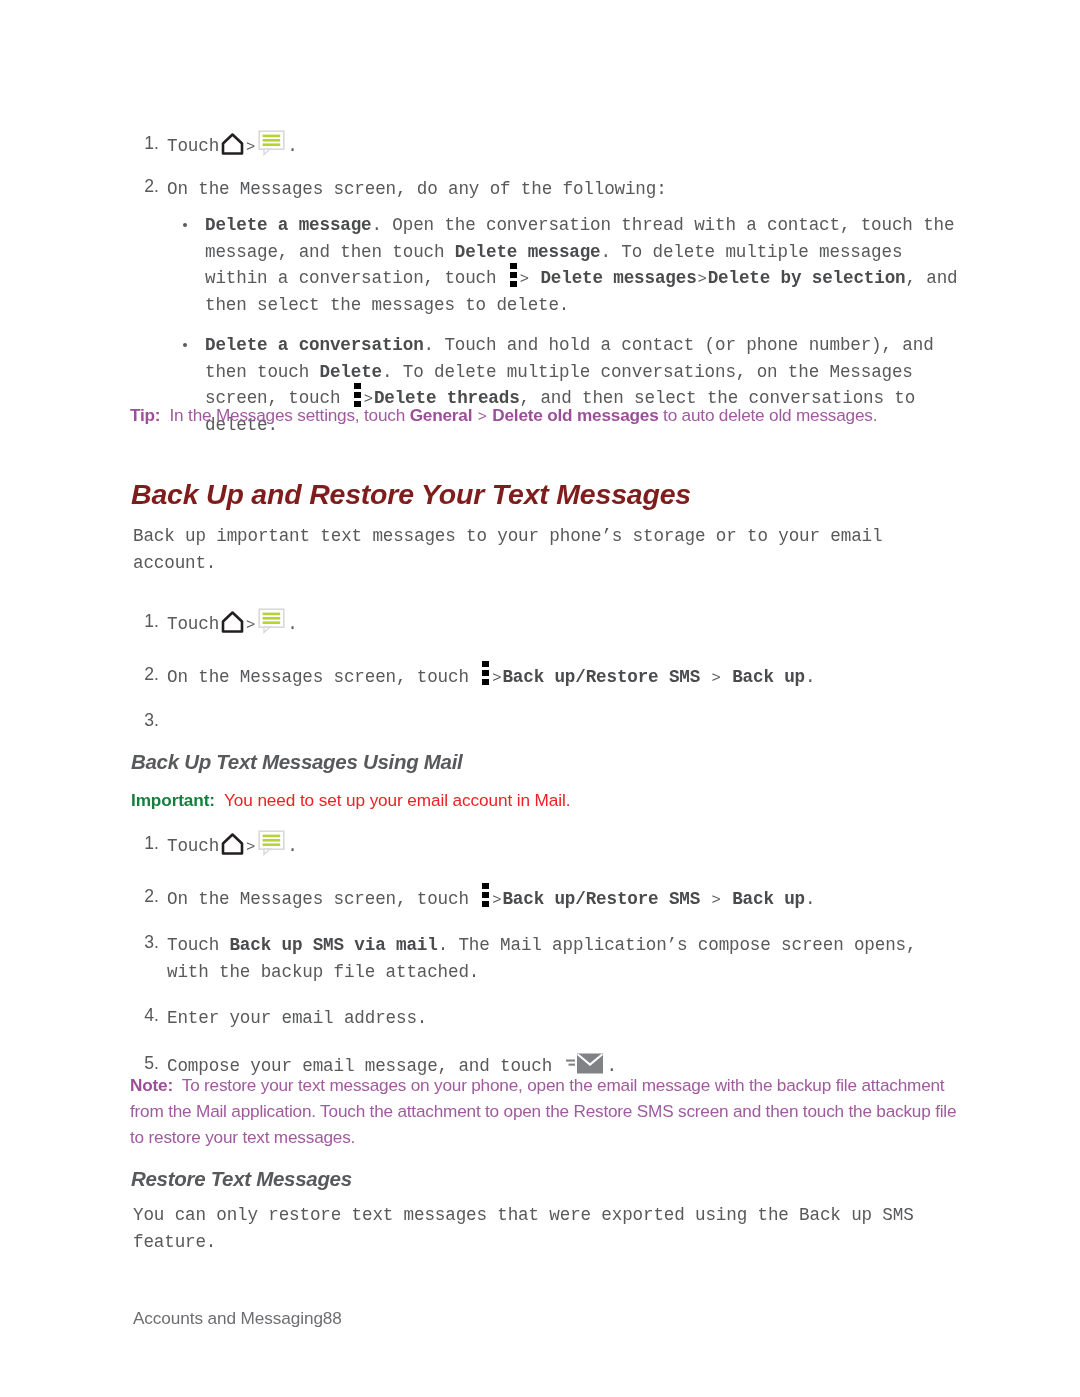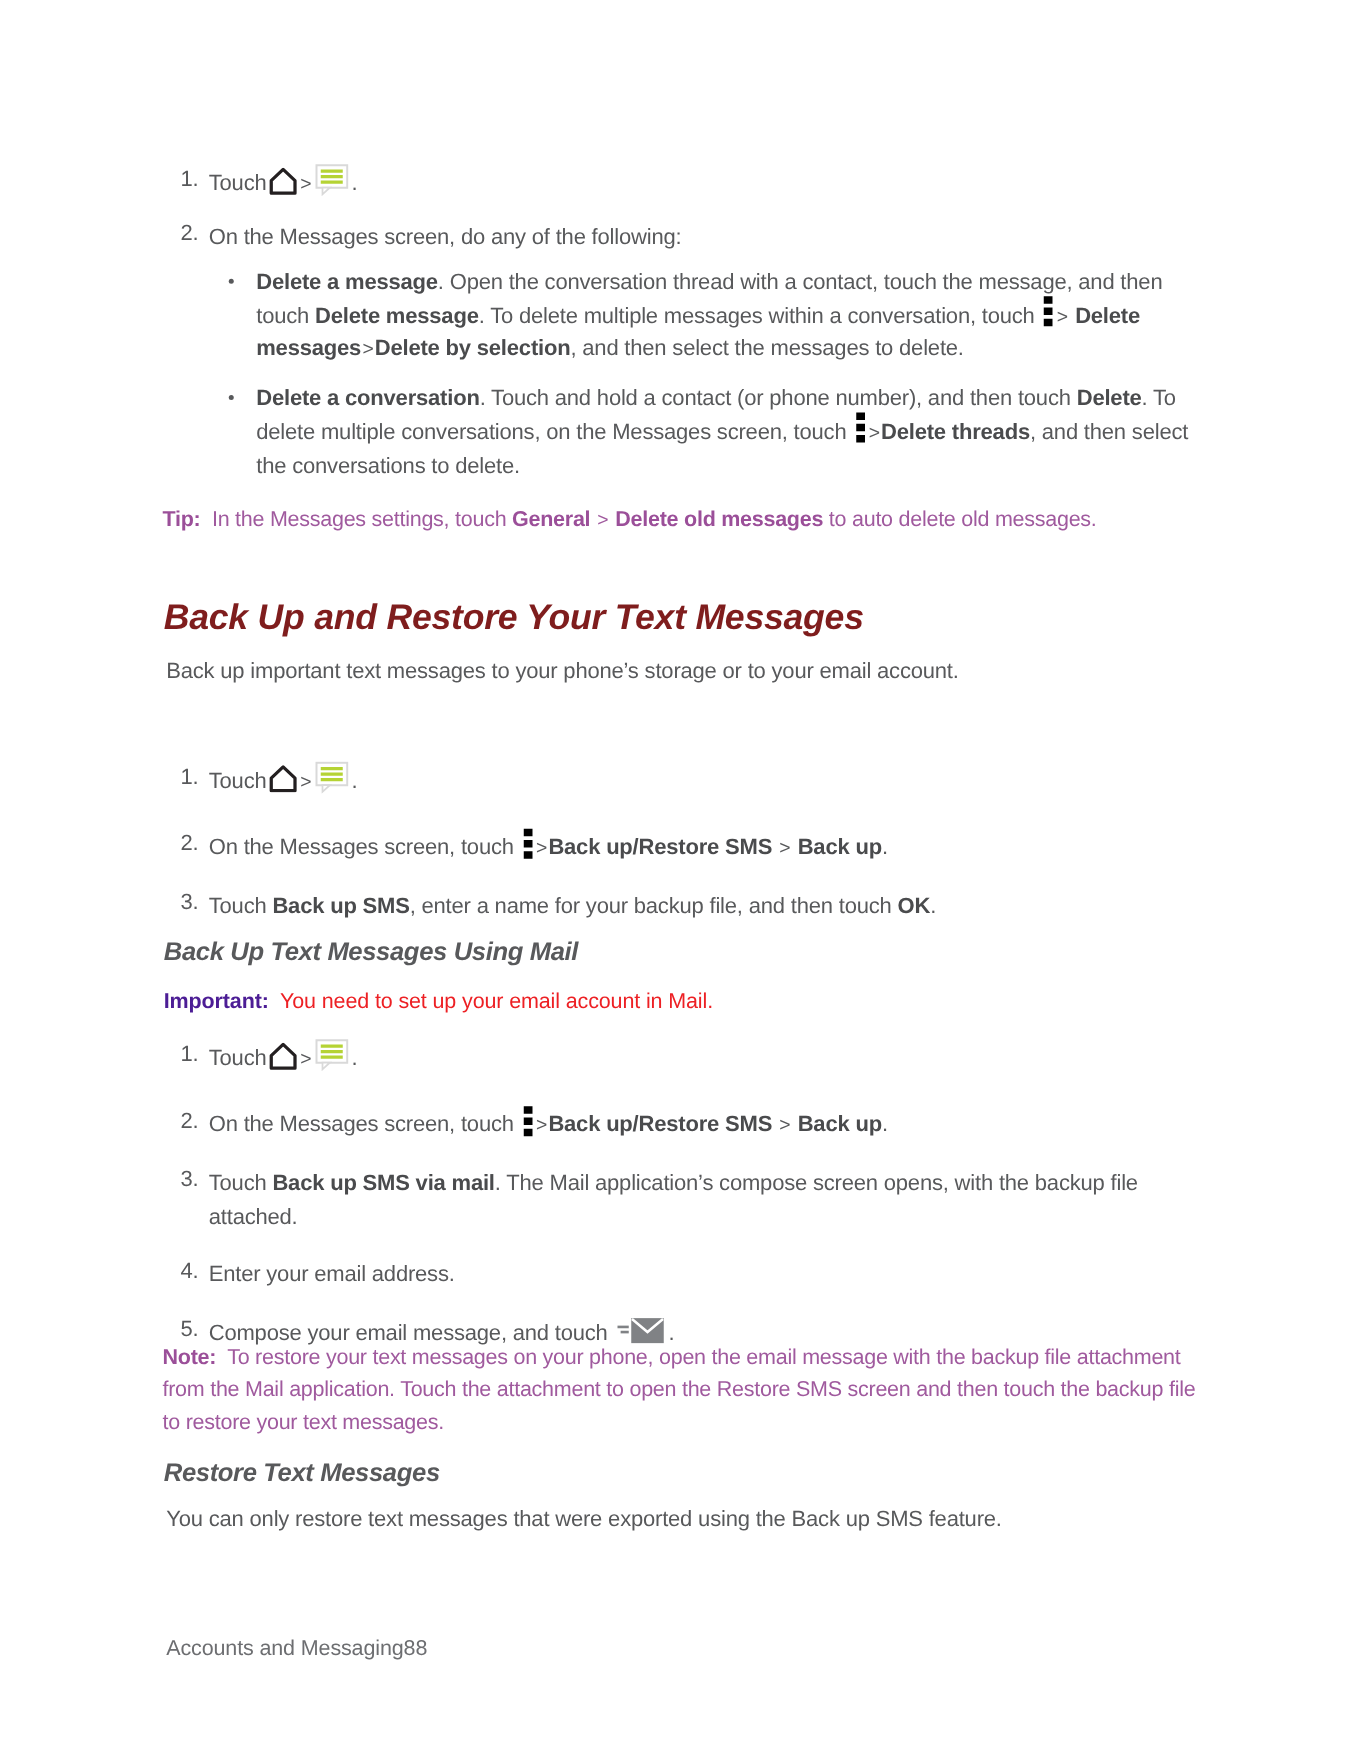--- a/index.html
+++ b/index.html
@@ -22,20 +22,21 @@
     box-sizing: border-box;
     padding: 0 125px 0 133px;
   }
 
   
   .body-text {
     font-size: 17.6px;
     line-height: 1.52;
     color: #58595b;
     letter-spacing: -0.15px;
+    font-family: Liberation Mono, monospace;
   }
   b, .b { font-weight: bold; color: #4a4b4d; }
 
   
   .olist { margin: 0; padding: 0; list-style: none; }
   .olist li {
     position: relative;
     padding-left: 34px;
     margin-bottom: 12px;
   }
@@ -94,21 +95,21 @@
     line-height: 1.52;
     letter-spacing: -0.2px;
   }
   .tip b, .note b { color: #9b4f99; font-weight: bold; }
   .important {
     color: #ed2024;
     font-size: 17.2px;
     line-height: 1.5;
     letter-spacing: -0.1px;
   }
-  .important b { color: #4c1d95; font-weight: bold; }
+  .important b { color: #15803d; font-weight: bold; }
 
   
   .icon { display: inline-block; vertical-align: middle; }
 
   .home-icon {
     width: 23px; height: 22px;
     margin: 0 1px 0 2px;
     position: relative; top: -2px;
   }
   .msg-icon {
@@ -239,21 +240,20 @@
               </svg></span><span>.</span></span>
       </li>
 
       <li style="margin-top:26px">
         <span class="num">2.</span>
         <span class="body-text"><span>On the Messages screen, touch </span><span class="icon menu-icon"><i></i><i></i><i></i></span><span class="gt">&gt;</span><b>Back up/Restore SMS</b> <span class="gt">&gt;</span> <b>Back up</b><span>.</span></span>
       </li>
 
       <li style="margin-top:20px">
         <span class="num">3.</span>
-        <span class="body-text"><span>Touch </span><b>Back up SMS</b><span>, enter a name for your backup file, and then touch </span><b>OK</b><span>.</span></span>
       </li>
     </ul>
   </div>
 
   <h2 class="s-h2b sub-title">Back Up Text Messages Using Mail</h2>
 
   <div class="s-imp important">
     <b>Important:</b>&nbsp; <span>You need to set up your email account in Mail.</span>
   </div>
 

